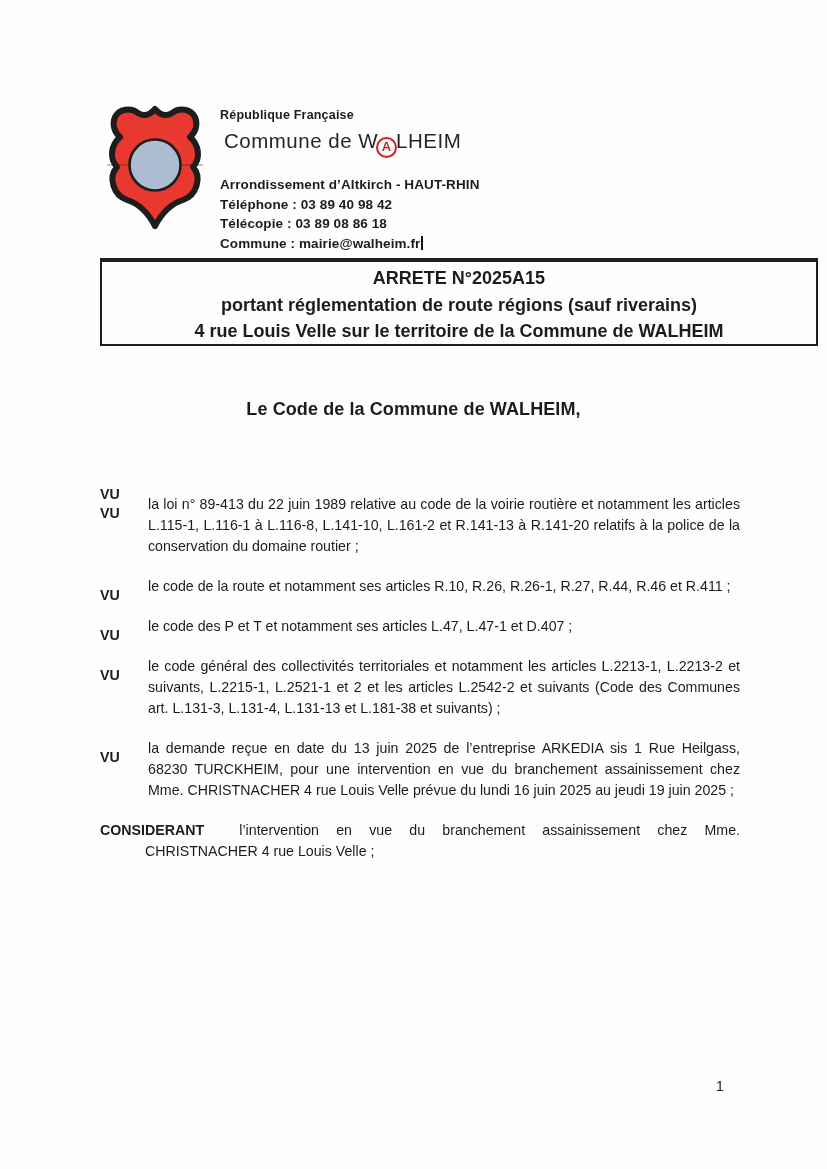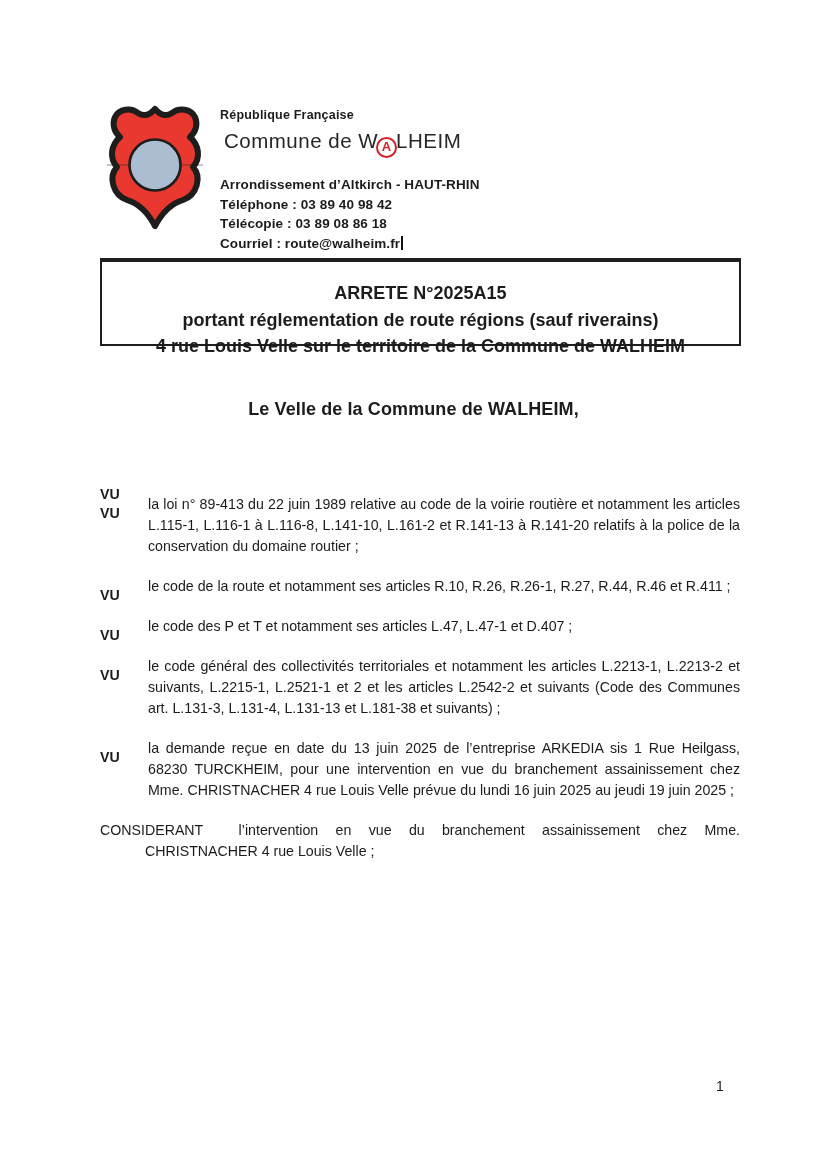--- a/index.html
+++ b/index.html
@@ -73,29 +73,29 @@
     vertical-align: -2px;
     margin-left: 1px;
   }
 
   
   .title-box {
     position: absolute;
     box-sizing: border-box;
     left: 100px;
     top: 258px;
-    width: 641px;
+    width: 718px;
     height: 88px;
     border: 2px solid #1e1e1e;
     border-top-width: 4px;
     text-align: center;
     font-size: 18px;
     font-weight: bold;
     line-height: 26.5px;
-    padding-top: 18px;
+    padding-top: 3px;
     background: #fefefe;
   }
 
   
   .maire-heading {
     position: absolute;
     left: 0;
     top: 399px;
     width: 827px;
     text-align: center;
@@ -124,21 +124,21 @@
     left: 0;
     top: 9px;
     font-weight: bold;
   }
   .clause.considerant {
     padding-left: 45px;
     text-indent: -45px;
   }
   .clause.considerant .clause-label {
     position: static;
-    font-weight: normal;
+    font-weight: bold;
     margin-right: 18px;
   }
 
   
   .page-number {
     position: absolute;
     left: 716px;
     top: 1078px;
     font-size: 14px;
   }
@@ -168,31 +168,31 @@
 
   <div class="header-text">
     <div class="republique">République Française</div>
     <div class="commune-line">
       <span>Commune de W</span><span class="circle-a">A</span><span>LHEIM</span>
     </div>
     <div class="contact-block">
       <div>Arrondissement d’Altkirch - HAUT-RHIN</div>
       <div>Téléphone : 03 89 40 98 42</div>
       <div>Télécopie : 03 89 08 86 18</div>
-      <div><span>Courriel : route@walheim.fr</span><span class="text-cursor"></span></div>
+      <div><span>Commune : mairie@walheim.fr</span><span class="text-cursor"></span></div>
     </div>
   </div>
 
   <div class="title-box">
     <div>ARRETE N°2025A15</div>
     <div>portant réglementation de route régions (sauf riverains)</div>
     <div>4 rue Louis Velle sur le territoire de la Commune de WALHEIM</div>
   </div>
 
-  <div class="maire-heading">Le Velle de la Commune de WALHEIM,</div>
+  <div class="maire-heading">Le Code de la Commune de WALHEIM,</div>
 
   <div class="clauses">
 
     <div class="clause">
       <span class="clause-label">VU</span>
     </div>
 
     <div class="clause">
       <span class="clause-label">VU</span>
       <span class="clause-text">la loi n° 89-413 du 22 juin 1989 relative au code de la voirie routière et notamment les articles L.115-1, L.116-1 à L.116-8, L.141-10, L.161-2 et R.141-13 à R.141-20 relatifs à la police de la conservation du domaine routier ;</span>

